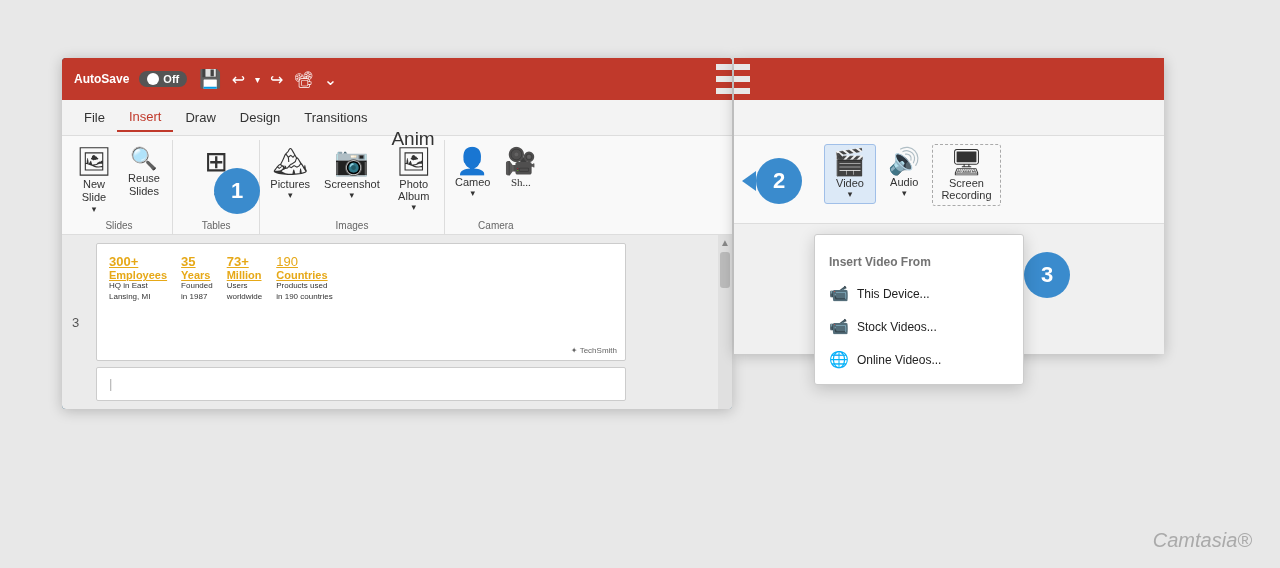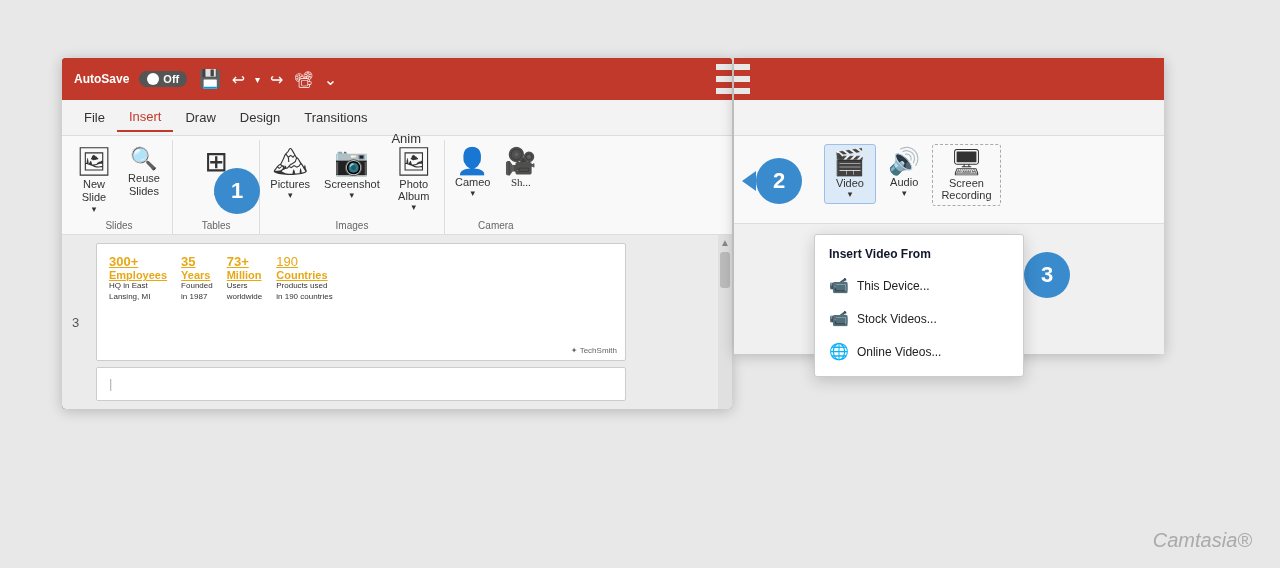--- a/index.html
+++ b/index.html
@@ -39,21 +39,21 @@
 
       <div style="position:absolute; right:0; top:0; bottom:0; width:16px; background: repeating-linear-gradient(180deg,#c0392b 0px,#c0392b 6px,#e8e8e8 6px,#e8e8e8 12px);"></div>
     </div>
 
     <div style="background:#f3f3f3; display:flex; align-items:center; padding:0 10px; border-bottom:1px solid #ddd; height:36px;">
       <span style="padding:6px 12px; font-size:13px; color:#333; cursor:pointer;">File</span>
       <span style="padding:6px 12px; font-size:13px; color:#c0392b; font-weight:500; cursor:pointer; border-bottom:2px solid #c0392b;">Insert</span>
       <span style="padding:6px 12px; font-size:13px; color:#333; cursor:pointer;">Draw</span>
       <span style="padding:6px 12px; font-size:13px; color:#333; cursor:pointer;">Design</span>
       <span style="padding:6px 12px; font-size:13px; color:#333; cursor:pointer;">Transitions</span>
-      <span style="padding:6px 12px; font-size:13px; color:#333; cursor:pointer;margin-top:42px;">Anim</span>
+      <span style="padding:6px 12px; font-size:19px; color:#333; cursor:pointer;margin-top:42px;">Anim</span>
     </div>
 
     <div style="background:#f9f9f9; display:flex; align-items:stretch; padding:4px 0 0 4px; border-bottom:1px solid #ddd; min-height:88px;">
 
       <div style="position:absolute; left:152px; top:110px; width:46px; height:46px; background:#3a8bcd; border-radius:50%; color:#fff; font-size:22px; font-weight:700; display:flex; align-items:center; justify-content:center; z-index:10;">
         <span>1</span>
       </div>
 
       <div style="display:flex; flex-direction:column; border-right:1px solid #ddd; padding:0 4px;">
         <div style="display:flex; gap:2px; flex:1; align-items:flex-start; padding-top:4px;">
@@ -189,21 +189,21 @@
         <div style="display:flex;flex-direction:column;align-items:center;padding:4px 8px;cursor:pointer;border-radius:3px;min-width:60px;font-size:11px;color:#333;text-align:center;border:1.5px dashed #aaa;">
           <span style="font-size:26px;line-height:1;margin-bottom:2px;">🖥</span>
           <span style="font-size:11px;">Screen<br>Recording</span>
         </div>
       </div>
     </div>
 
     <div style="background:#f0f0f0; min-height:130px; position:relative;">
 
       <div style="position:absolute;top:10px;left:80px;background:#fff;border:1px solid #ccc;border-radius:3px;box-shadow:0 4px 16px rgba(0,0,0,0.18);width:210px;z-index:20;padding:8px 0;">
-        <div style="font-size:12px;font-weight:700;color:#0f172a;padding:4px 14px 8px;">Insert Video From</div>
+        <div style="font-size:12px;font-weight:700;color:#737373;padding:4px 14px 8px;margin-top:8px;">Insert Video From</div>
 
         <div style="display:flex;align-items:center;gap:8px;padding:7px 14px;font-size:12px;color:#222;cursor:pointer;">
           <span style="font-size:16px;color:#3a8bcd;">📹</span>
           <span>This Device...</span>
         </div>
 
         <div style="display:flex;align-items:center;gap:8px;padding:7px 14px;font-size:12px;color:#222;cursor:pointer;">
           <span style="font-size:16px;color:#3a8bcd;">📹</span>
           <span>Stock Videos...</span>
         </div>

